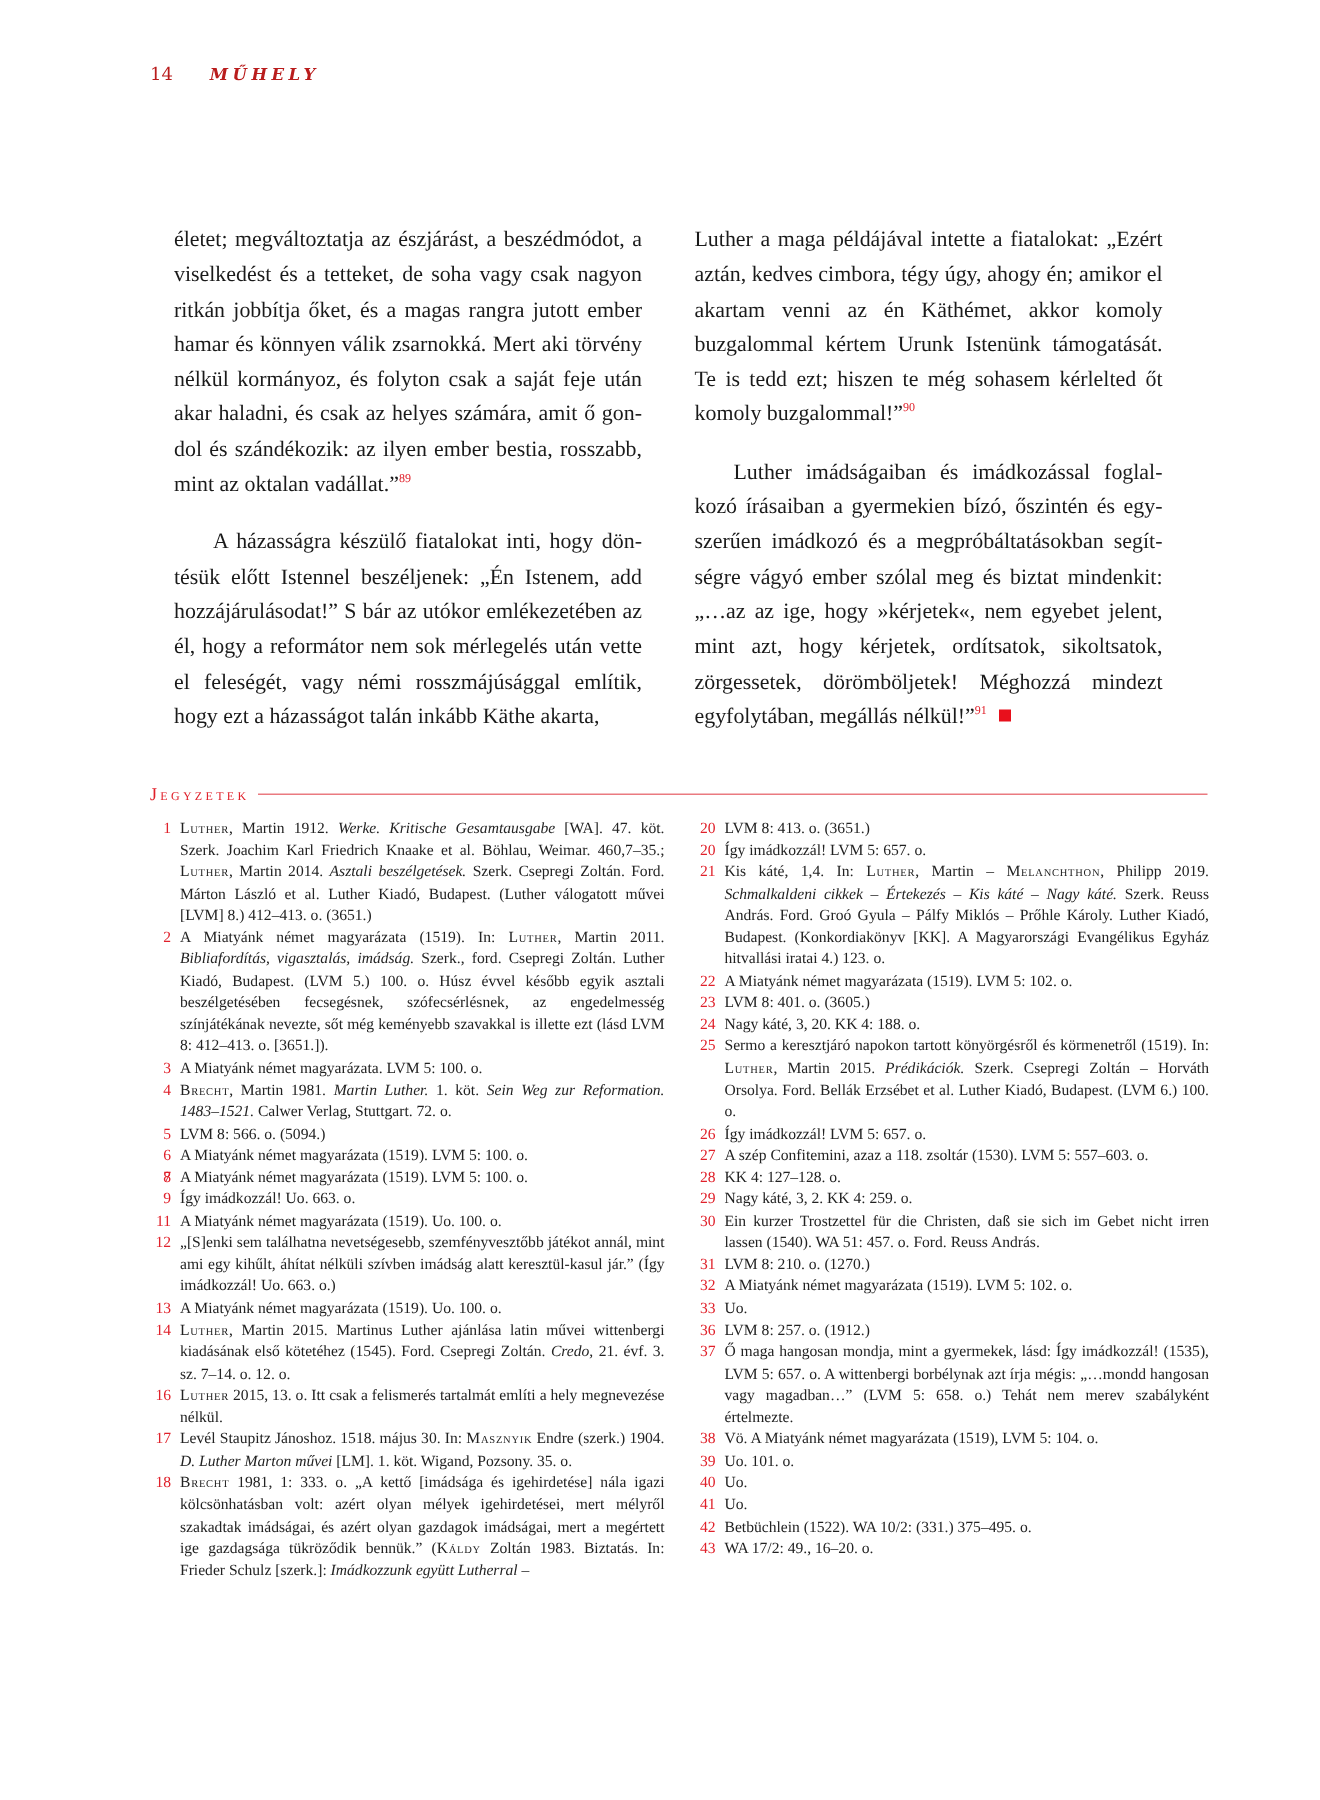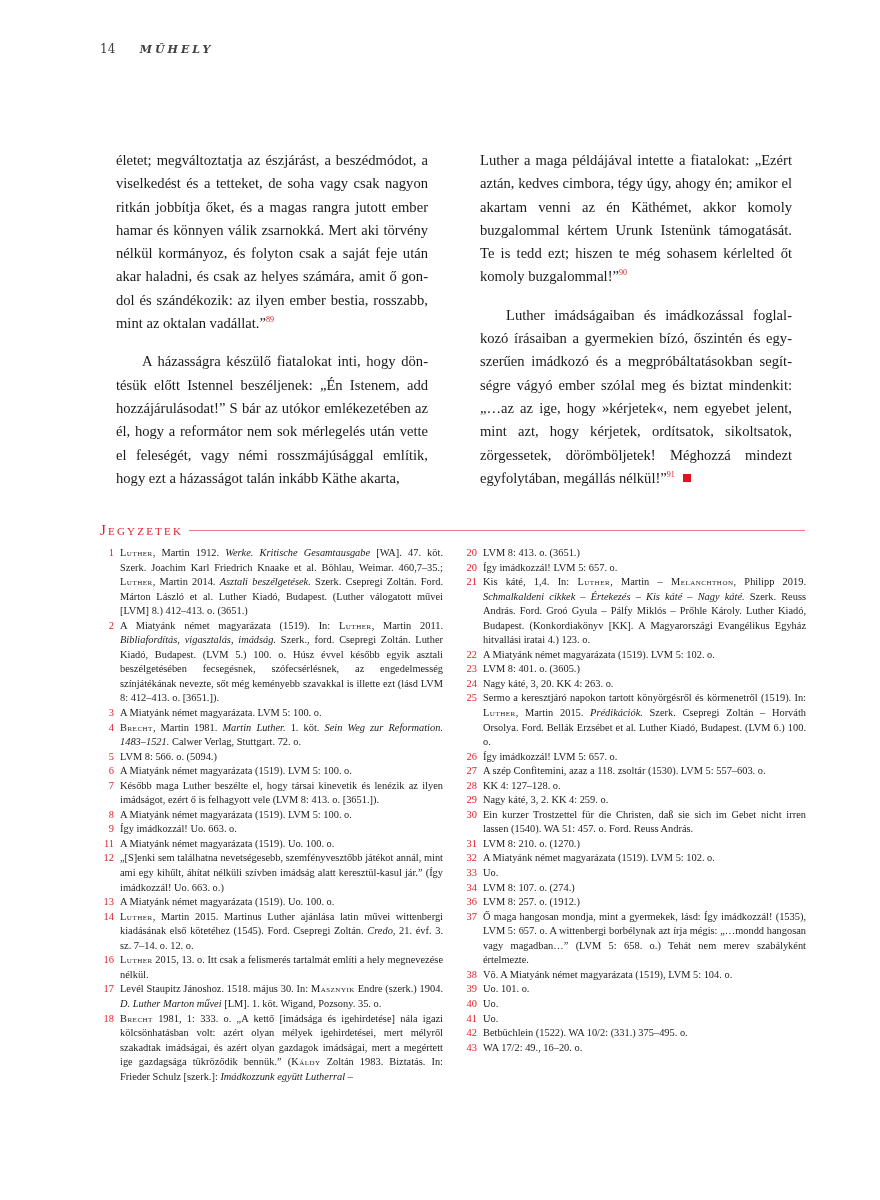--- a/index.html
+++ b/index.html
@@ -1,32 +1,32 @@
 <!DOCTYPE html>
 <html><head>
 <meta charset="utf-8">
 <style>
   html, body { margin:0; padding:0; background:#ffffff; }
   body { width:880px; height:1200px; position:relative; overflow:hidden;
          font-family:"DejaVu Serif", "Liberation Serif", serif; color:#1e1e1e; }
-  .running-head { position:absolute; left:100px; top:42px; font-size:12px; color:#404040; }
+  .running-head { position:absolute; left:100px; top:42px; font-size:12px; color:#b91c1c; }
   .running-head .pgnum { display:inline-block; width:36px; }
   .running-head .section { font-style:italic; font-weight:bold; letter-spacing:3px; font-size:11px; }
 
   .body-col { position:absolute; top:134px; width:342px; font-size:14.6px; line-height:23.3px;
               text-align:justify; font-family:"Liberation Serif", "DejaVu Serif", serif; color:#1a1a1a; hyphens:manual; }
   .body-col.left { left:101px; }
-  .body-col.right { left:465px; width:342px; }
+  .body-col.right { left:448px; width:342px; }
   .body-col p { margin:15px; }
   .body-col p.indent { text-indent:26px; }
   sup.fn { color:#e0202a; font-size:8px; vertical-align:super; line-height:0; }
   .end-mark { display:inline-block; width:8px; height:8px; background:#e8101c; margin-left:8px; vertical-align:1px; }
 
   .notes-head { position:absolute; left:100px; top:522px; width:705px; display:flex; align-items:center; }
-  .notes-head .label { color:#e0202a; font-size:15px; letter-spacing:2.2px; font-variant:small-caps; font-family:"Liberation Serif", serif; padding-right:6px; }
+  .notes-head .label { color:#e0202a; font-size:12px; letter-spacing:2.2px; font-variant:small-caps; font-family:"Liberation Serif", serif; padding-right:6px; }
   .notes-head .rule { flex:1; height:1px; background:#ea7a80; }
 
   .notes-col { position:absolute; top:546px; width:343px; font-size:10.4px; line-height:14.55px;
                font-family:"Liberation Serif", "DejaVu Serif", serif; color:#222; text-align:justify; }
   .notes-col.left { left:100px; }
   .notes-col.right { left:463px; }
   .note { position:relative; padding-left:20px; margin:0; }
   .note .num { position:absolute; left:0; top:0; width:14px; text-align:right; color:#e0202a; }
   .note .txt .sc { font-variant:small-caps; letter-spacing:0.5px; }
   .note .txt i { font-style:italic; }
@@ -53,48 +53,47 @@
   <span class="rule"></span>
 </div>
 
 <div class="notes-col left" id="notes-left">
     <div class="note"><span class="num">1</span><span class="txt"><span class="sc">Luther</span>, Martin 1912. <i>Werke. Kritische Gesamtausgabe</i> [WA]. 47. köt. Szerk. Joachim Karl Friedrich Knaake et al. Böhlau, Weimar. 460,7–35.; <span class="sc">Luther</span>, Martin 2014. <i>Asztali beszélgetések.</i> Szerk. Csepregi Zoltán. Ford. Márton László et al. Luther Kiadó, Budapest. (Luther válogatott művei [LVM] 8.) 412–413. o. (3651.)</span></div>
     <div class="note"><span class="num">2</span><span class="txt">A Miatyánk német magyarázata (1519). In: <span class="sc">Luther</span>, Martin 2011. <i>Bibliafordítás, vigasztalás, imádság.</i> Szerk., ford. Csepregi Zoltán. Luther Kiadó, Budapest. (LVM 5.) 100. o. Húsz évvel később egyik asztali beszélgetésében fecsegésnek, szófecsérlésnek, az engedelmes­ség színjátékának nevezte, sőt még keményebb szavakkal is illette ezt (lásd LVM 8: 412–413. o. [3651.]).</span></div>
     <div class="note"><span class="num">3</span><span class="txt">A Miatyánk német magyarázata. LVM 5: 100. o.</span></div>
     <div class="note"><span class="num">4</span><span class="txt"><span class="sc">Brecht</span>, Martin 1981. <i>Martin Luther.</i> 1. köt. <i>Sein Weg zur Reformation. 1483–1521.</i> Calwer Verlag, Stuttgart. 72. o.</span></div>
     <div class="note"><span class="num">5</span><span class="txt">LVM 8: 566. o. (5094.)</span></div>
     <div class="note"><span class="num">6</span><span class="txt">A Miatyánk német magyarázata (1519). LVM 5: 100. o.</span></div>
-    <div class="note"><span class="num">7</span><span class="txt">Később maga Luther beszélte el, hogy társai kinevetik és lenézik az ilyen imádságot, ezért ő is felhagyott vele (LVM 8: 413. o. [3651.]).</span></div>
+    <div class="note"><span class="num">7</span></div>
     <div class="note"><span class="num">8</span><span class="txt">A Miatyánk német magyarázata (1519). LVM 5: 100. o.</span></div>
     <div class="note"><span class="num">9</span><span class="txt">Így imádkozzál! Uo. 663. o.</span></div>
     <div class="note"><span class="num">11</span><span class="txt">A Miatyánk német magyarázata (1519). Uo. 100. o.</span></div>
     <div class="note"><span class="num">12</span><span class="txt">„[S]enki sem találhatna nevetségesebb, szemfényvesztőbb játékot annál, mint ami egy kihűlt, áhítat nélküli szívben imádság alatt ke­resztül-kasul jár.” (Így imádkozzál! Uo. 663. o.)</span></div>
     <div class="note"><span class="num">13</span><span class="txt">A Miatyánk német magyarázata (1519). Uo. 100. o.</span></div>
     <div class="note"><span class="num">14</span><span class="txt"><span class="sc">Luther</span>, Martin 2015. Martinus Luther ajánlása latin művei witten­bergi kiadásának első kötetéhez (1545). Ford. Csepregi Zoltán. <i>Credo,</i> 21. évf. 3. sz. 7–14. o. 12. o.</span></div>
     <div class="note"><span class="num">16</span><span class="txt"><span class="sc">Luther</span> 2015, 13. o. Itt csak a felismerés tartalmát említi a hely meg­nevezése nélkül.</span></div>
     <div class="note"><span class="num">17</span><span class="txt">Levél Staupitz Jánoshoz. 1518. május 30. In: <span class="sc">Masznyik</span> Endre (szerk.) 1904. <i>D. Luther Marton művei</i> [LM]. 1. köt. Wigand, Pozsony. 35. o.</span></div>
     <div class="note"><span class="num">18</span><span class="txt"><span class="sc">Brecht</span> 1981, 1: 333. o. „A kettő [imádsága és igehirdetése] nála igazi kölcsönhatásban volt: azért olyan mélyek igehirdetései, mert mélyről szakadtak imádságai, és azért olyan gazdagok imádságai, mert a megértett ige gazdagsága tükröződik bennük.” (<span class="sc">Káldy</span> Zoltán 1983. Biztatás. In: Frieder Schulz [szerk.]: <i>Imádkozzunk együtt Lutherral –</i></span></div>
   </div>
 <div class="notes-col right" id="notes-right">
     <div class="note"><span class="num">20</span><span class="txt">LVM 8: 413. o. (3651.)</span></div>
     <div class="note"><span class="num">20</span><span class="txt">Így imádkozzál! LVM 5: 657. o.</span></div>
     <div class="note"><span class="num">21</span><span class="txt">Kis káté, 1,4. In: <span class="sc">Luther</span>, Martin – <span class="sc">Melanchthon</span>, Philipp 2019. <i>Schmalkaldeni cikkek – Értekezés – Kis káté – Nagy káté.</i> Szerk. Reuss András. Ford. Groó Gyula – Pálfy Miklós – Prőhle Károly. Luther Ki­adó, Budapest. (Konkordiakönyv [KK]. A Magyarországi Evangélikus Egyház hitvallási iratai 4.) 123. o.</span></div>
     <div class="note"><span class="num">22</span><span class="txt">A Miatyánk német magyarázata (1519). LVM 5: 102. o.</span></div>
     <div class="note"><span class="num">23</span><span class="txt">LVM 8: 401. o. (3605.)</span></div>
-    <div class="note"><span class="num">24</span><span class="txt">Nagy káté, 3, 20. KK 4: 263. o.</span></div>
+    <div class="note"><span class="num">24</span><span class="txt">Nagy káté, 3, 20. KK 4: 188. o.</span></div>
     <div class="note"><span class="num">25</span><span class="txt">Sermo a keresztjáró napokon tartott könyörgésről és körmenetről (1519). In: <span class="sc">Luther</span>, Martin 2015. <i>Prédikációk.</i> Szerk. Csepregi Zoltán – Horváth Orsolya. Ford. Bellák Erzsébet et al. Luther Kiadó, Budapest. (LVM 6.) 100. o.</span></div>
     <div class="note"><span class="num">26</span><span class="txt">Így imádkozzál! LVM 5: 657. o.</span></div>
     <div class="note"><span class="num">27</span><span class="txt">A szép Confitemini, azaz a 118. zsoltár (1530). LVM 5: 557–603. o.</span></div>
     <div class="note"><span class="num">28</span><span class="txt">KK 4: 127–128. o.</span></div>
     <div class="note"><span class="num">29</span><span class="txt">Nagy káté, 3, 2. KK 4: 259. o.</span></div>
     <div class="note"><span class="num">30</span><span class="txt">Ein kurzer Trostzettel für die Christen, daß sie sich im Gebet nicht irren lassen (1540). WA 51: 457. o. Ford. Reuss András.</span></div>
     <div class="note"><span class="num">31</span><span class="txt">LVM 8: 210. o. (1270.)</span></div>
     <div class="note"><span class="num">32</span><span class="txt">A Miatyánk német magyarázata (1519). LVM 5: 102. o.</span></div>
     <div class="note"><span class="num">33</span><span class="txt">Uo.</span></div>
-    <div class="note"><span class="num">34</span><span class="txt">LVM 8: 107. o. (274.)</span></div>
     <div class="note"><span class="num">36</span><span class="txt">LVM 8: 257. o. (1912.)</span></div>
     <div class="note"><span class="num">37</span><span class="txt">Ő maga hangosan mondja, mint a gyermekek, lásd: Így imádkoz­zál! (1535), LVM 5: 657. o. A wittenbergi borbélynak azt írja mégis: „…mondd hangosan vagy magadban…” (LVM 5: 658. o.) Tehát nem merev szabályként értelmezte.</span></div>
     <div class="note"><span class="num">38</span><span class="txt">Vö. A Miatyánk német magyarázata (1519), LVM 5: 104. o.</span></div>
     <div class="note"><span class="num">39</span><span class="txt">Uo. 101. o.</span></div>
     <div class="note"><span class="num">40</span><span class="txt">Uo.</span></div>
     <div class="note"><span class="num">41</span><span class="txt">Uo.</span></div>
     <div class="note"><span class="num">42</span><span class="txt">Betbüchlein (1522). WA 10/2: (331.) 375–495. o.</span></div>
     <div class="note"><span class="num">43</span><span class="txt">WA 17/2: 49., 16–20. o.</span></div>
   </div>
 

